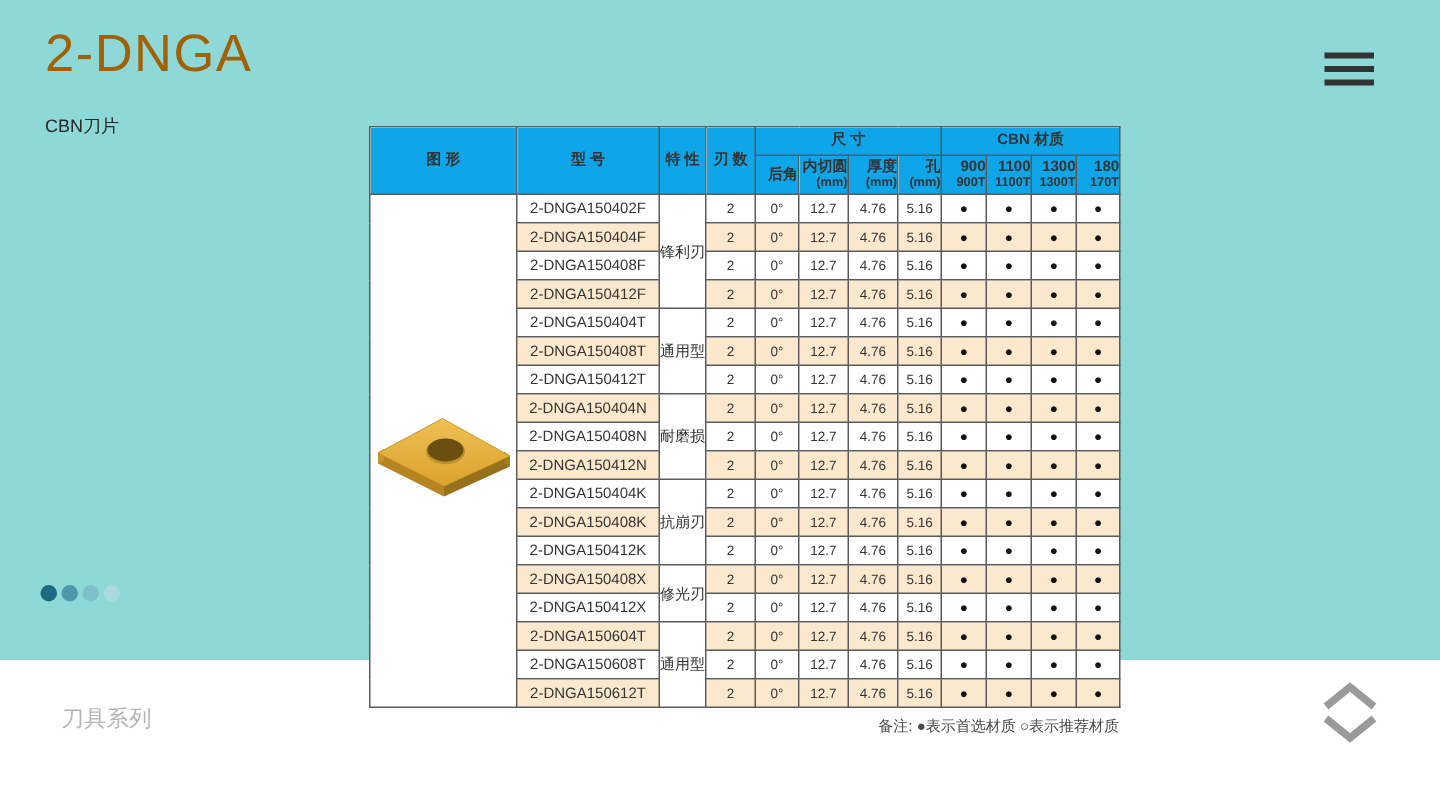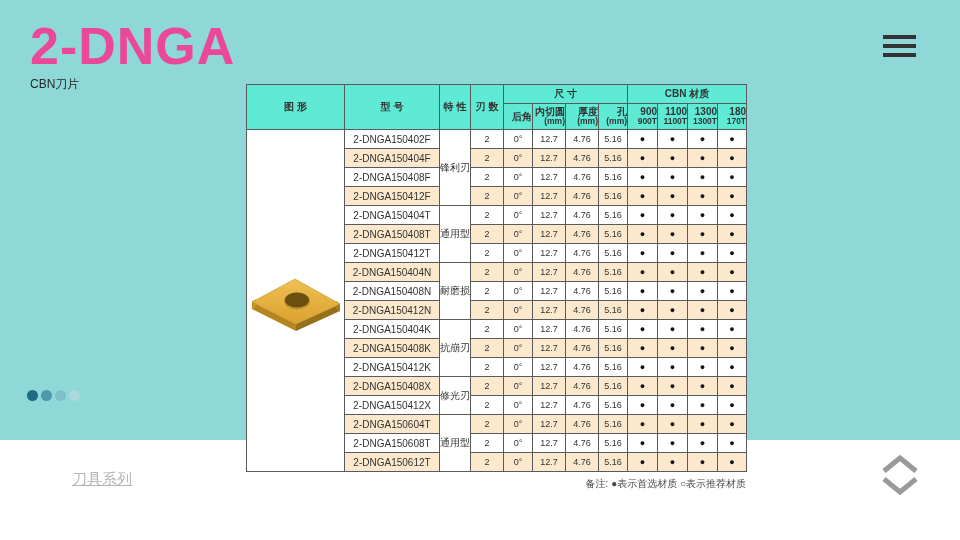--- a/index.html
+++ b/index.html
@@ -5,42 +5,42 @@
   * { box-sizing: border-box; margin: 0; padding: 0; }
   html,body { width:960px; height:540px; }
   body {
     position: relative;
     font-family: "Liberation Sans", sans-serif;
     background: #ffffff;
     overflow: hidden;
   }
   .teal-band { position:absolute; left:0; top:0; width:960px; height:440px; background:#8fd8d8; }
 
-  .page-title { position:absolute; left:30px; top:16px; font-size:52px; font-weight:bold; color:#ec4899; letter-spacing:1px; }
+  .page-title { position:absolute; left:30px; top:16px; font-size:35px; font-weight:normal; color:#a16207; letter-spacing:1px; }
   .page-subtitle { position:absolute; left:30px; top:76px; font-size:12px; color:#262626; }
 
   .hamburger { position:absolute; left:883px; top:35px; width:33px; height:22px; cursor:pointer; }
   .hamburger .bar { height:4px; background:#333333; margin-bottom:5px; }
 
   .pager-dots { position:absolute; left:27px; top:390px; display:flex; gap:3px; }
   .pager-dot { width:11px; height:11px; border-radius:50%; cursor:pointer; }
 
-  .series-label { position:absolute; left:72px; top:470px; font-size:15px; color:#b5b5b5;text-decoration:underline; }
+  .series-label { position:absolute; left:41px; top:470px; font-size:15px; color:#b5b5b5; }
 
   .nav-chevrons { position:absolute; left:880px; top:454px; width:40px; height:42px; }
   .nav-chevrons svg { display:block; }
 
   .table-wrap { position:absolute; left:246px; top:84px; width:500px; background:#ffffff; }
   table { border-collapse:collapse; table-layout:fixed; width:500px; }
   th, td {
     border:1px solid #5a5a5a;
     text-align:center; vertical-align:middle;
     color:#333333; padding:0; overflow:hidden; white-space:nowrap;
   }
-  thead th { background:#5eead4; font-weight:bold; font-size:10px; line-height:1.15;margin-top:12px; }
+  thead th { background:#0ea5e9; font-weight:bold; font-size:10px; line-height:1.15;margin-top:12px; }
   tr.h1 th { height:19px; }
   tr.h2 th { height:26px;text-align:right; }
   th .sub { font-size:8.5px; font-weight:bold; }
   tbody td { height:19px; font-size:9px; background:#ffffff; }
   tbody tr.row-odd td { background:#fbe8cd; }
   td.model-cell { font-weight:normal; font-size:10px; }
   td.figure-cell { background:#ffffff !important; }
   td.feature-cell { background:#ffffff !important; font-size:10px;margin-top:48px; }
   td.dot-cell { font-size:9px; color:#111; }
 

